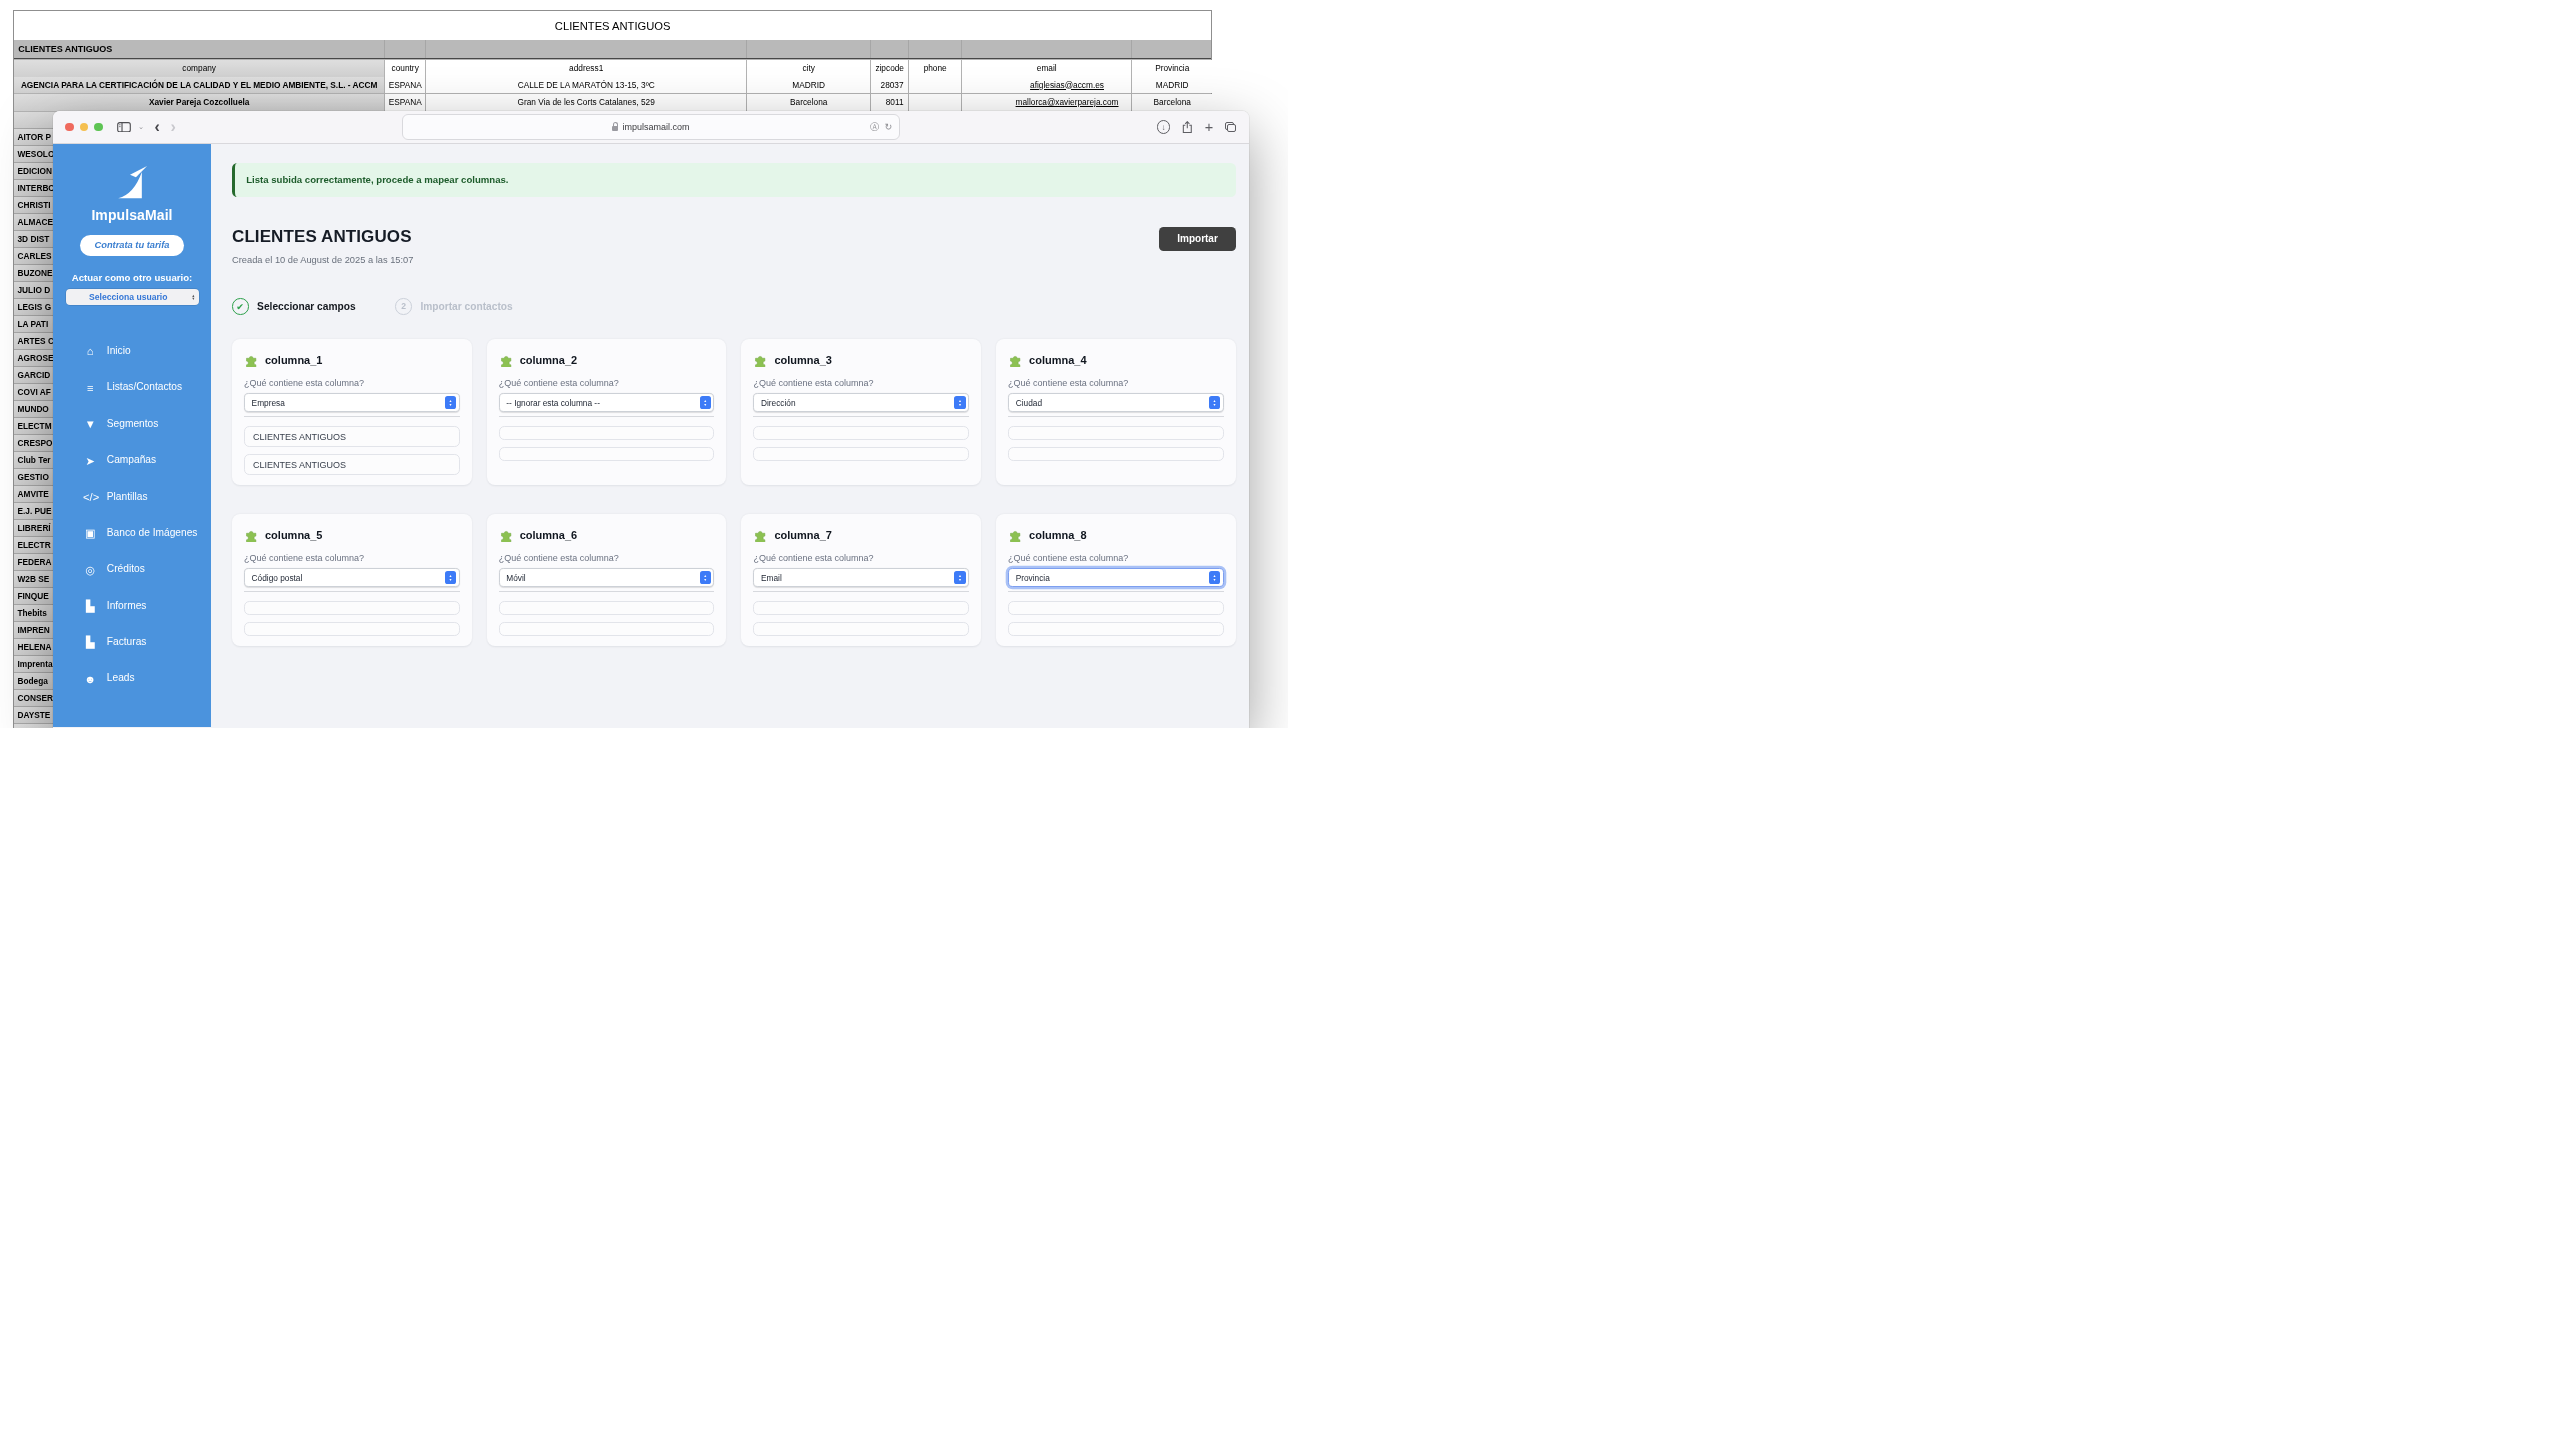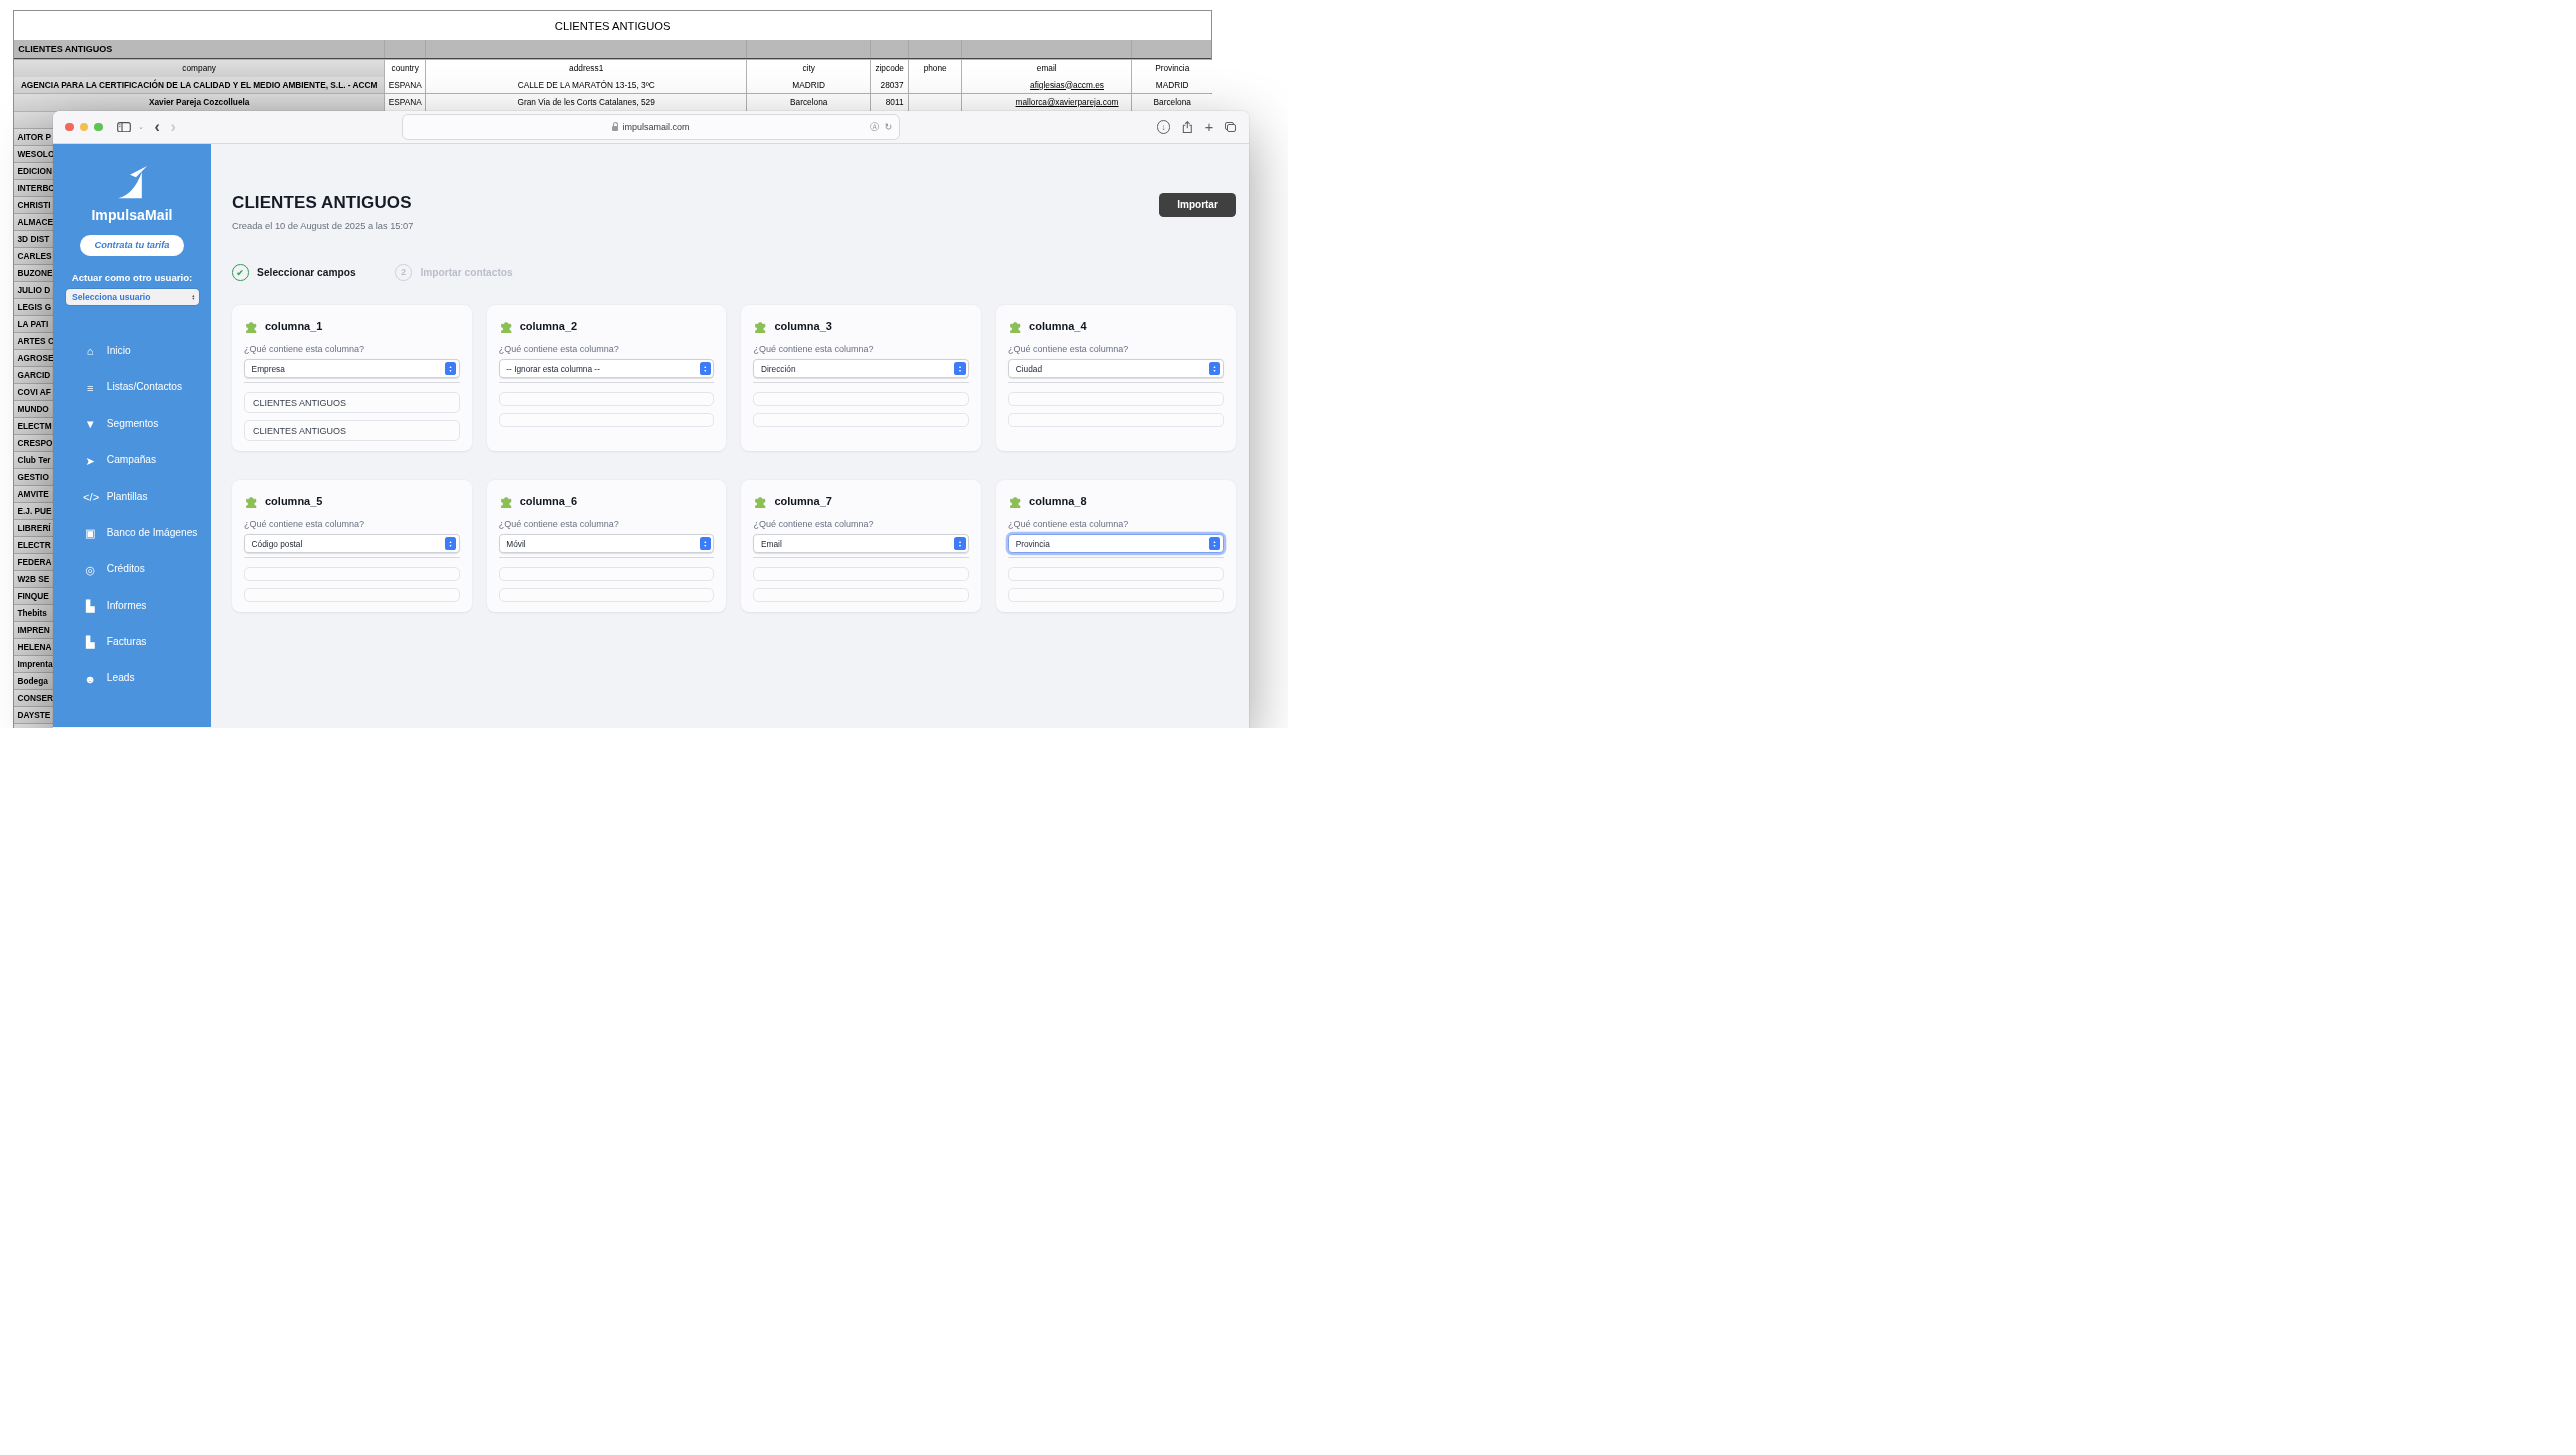--- a/index.html
+++ b/index.html
@@ -62,21 +62,21 @@
   .app{display:flex;height:583px;}
   .sidebar{width:158px;background:#4b93dd;color:#fff;flex-shrink:0;text-align:center;}
   .logo{margin:20px auto 4px;}
   .brand{font-size:14px;font-weight:800;letter-spacing:0.1px;}
   .cta{display:inline-block;margin:12px auto 16px;background:#fff;color:#3b7fd0;font-weight:700;font-size:9.3px;
        padding:5.3px 14.5px;border-radius:12px;border:none;cursor:pointer;font-style:italic;}
   .actuar{font-size:9.6px;font-weight:600;margin-bottom:6.6px;}
   .userselect{width:133px;margin:0 auto;height:16px;background:#f1f1f3;border-radius:4px;display:flex;
               align-items:center;justify-content:space-between;padding:0 4px 0 6.6px;box-sizing:border-box;
               box-shadow:0 0 0 0.7px rgba(0,0,0,.12);}
-  .userselect .val{color:#3577d6;font-weight:700;font-size:8.6px;}
+  .userselect .val{color:#3577d6;font-weight:700;font-size:8.6px;margin-left:17px;}
   .stepper{display:flex;flex-direction:column;font-size:4.3px;line-height:3.6px;color:#555;}
   .menu{margin-top:28px;text-align:left;}
   .mitem{display:flex;align-items:center;gap:9.3px;padding:11.2px 5.3px 11.2px 30px;font-size:10.2px;font-weight:500;
          line-height:1.25;cursor:pointer;}
   .mitem .mic{width:14.5px;font-size:11.2px;text-align:center;flex-shrink:0;}
 
   .main{flex:1;padding:18.5px 13.2px 0 21px;box-sizing:border-box;overflow:hidden;background:#f2f3f7;}
   .banner{height:34px;border-radius:5.3px;background:#e4f6e9;border-left:3.3px solid #266a2d;color:#1d5c2b;
           font-size:9.6px;font-weight:600;line-height:34px;padding-left:11.2px;}
   .pheader{display:flex;justify-content:space-between;align-items:flex-start;margin-top:30px;}
@@ -354,20 +354,21 @@
             </div>
 
             <div class="mitem">
               <span class="mic">☻</span>
               <span>Leads</span>
             </div>
           </nav>
       </aside>
 
       <main class="main">
+        <div class="banner">Lista subida correctamente, procede a mapear columnas.</div>
 
         <div class="pheader">
           <div>
             <div class="ptitle">CLIENTES ANTIGUOS</div>
             <div class="psub">Creada el 10 de August de 2025 a las 15:07</div>
           </div>
           <button class="importbtn">Importar</button>
         </div>
 
         <div class="steps">

